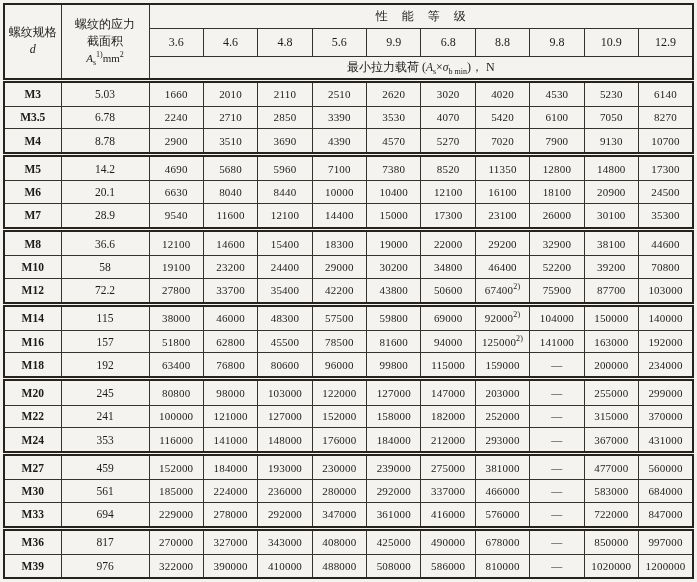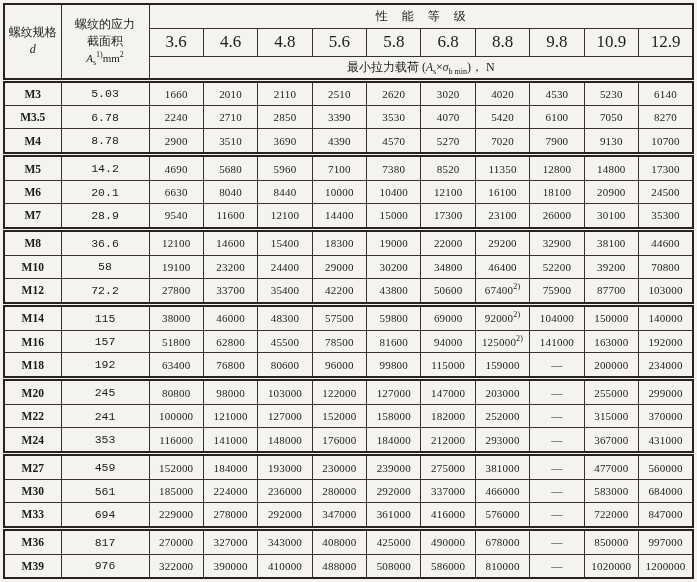--- a/index.html
+++ b/index.html
@@ -24,29 +24,29 @@
     font-size: 11px; padding: 0; overflow: hidden;
     white-space: nowrap;
   }
   thead tr:nth-child(1) { height: 24px; }
   thead tr:nth-child(2) { height: 28px; }
   thead tr:nth-child(3) { height: 24px; margin-top: 48px; }
   td.h { font-size: 12px; }
   td.spec-h div, td.area-h div { line-height: 1.45; }
   .ital { font-style: italic; font-size: 12px; }
   .perf { letter-spacing: 14px; padding-left: 14px; font-size: 12.5px; }
-  .grade { font-size: 17px; margin-left: 40px; }
+  .grade { font-size: 12px; margin-left: 40px; }
   .minload { font-size: 12px; }
   .minload i { font-size: 11.5px; }
   sub, sup { font-size: 8px; line-height: 0; }
   .formula { font-size: 11px; }
   tbody tr td { border-top: 5px double #26231f; }
   tbody tr + tr td { border-top: none; }
   td.spec { font-size: 11.5px; font-weight: bold; }
-  td.area { font-size: 11.5px; font-family: Liberation Mono, monospace; }
+  td.area { font-size: 11.5px; }
   td.load { font-size: 11px; letter-spacing: 0.2px; }
 </style>
 </head>
 <body>
 
 <div class="sheet">
   <div class="frame">
     <table>
       <colgroup>
         <col style="width:57px">
@@ -73,21 +73,21 @@
             <div>截面积</div>
             <div class="formula"><i>A</i><sub>s</sub><sup>1)</sup><span>mm</span><sup>2</sup></div>
           </td>
           <td class="h perf" colspan="10">性能等级</td>
         </tr>
         <tr>
           <td class="grade">3.6</td>
           <td class="grade">4.6</td>
           <td class="grade">4.8</td>
           <td class="grade">5.6</td>
-          <td class="grade">5.8</td>
+          <td class="grade">9.9</td>
           <td class="grade">6.8</td>
           <td class="grade">8.8</td>
           <td class="grade">9.8</td>
           <td class="grade">10.9</td>
           <td class="grade">12.9</td>
         </tr>
         <tr>
           <td class="h minload" colspan="10">
             <span>最小拉力载荷</span>
             <span><span>(</span><i>A</i><sub>s</sub><span>×</span><i>σ</i><sub>b min</sub><span>)</span><span>，</span></span>

